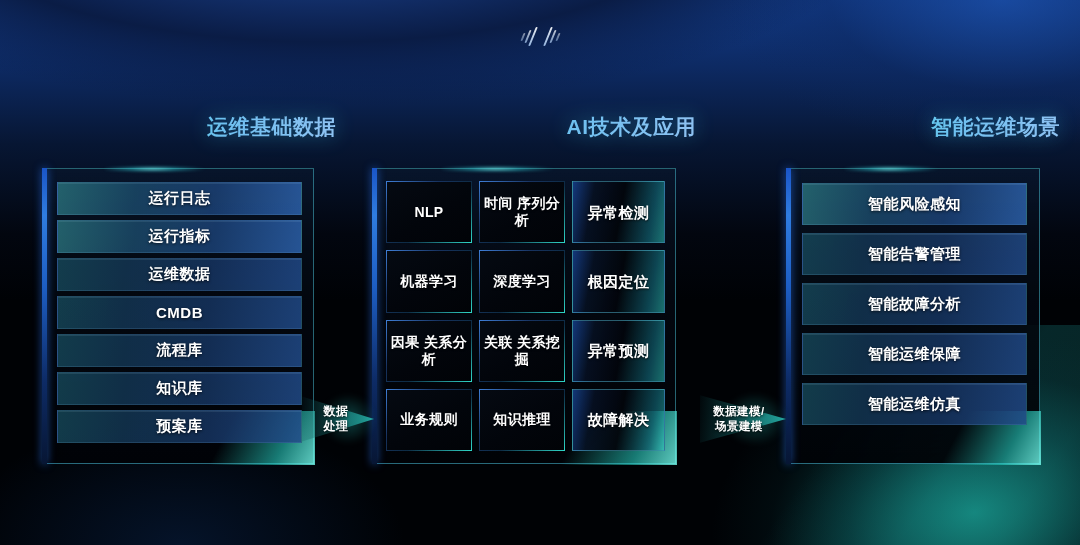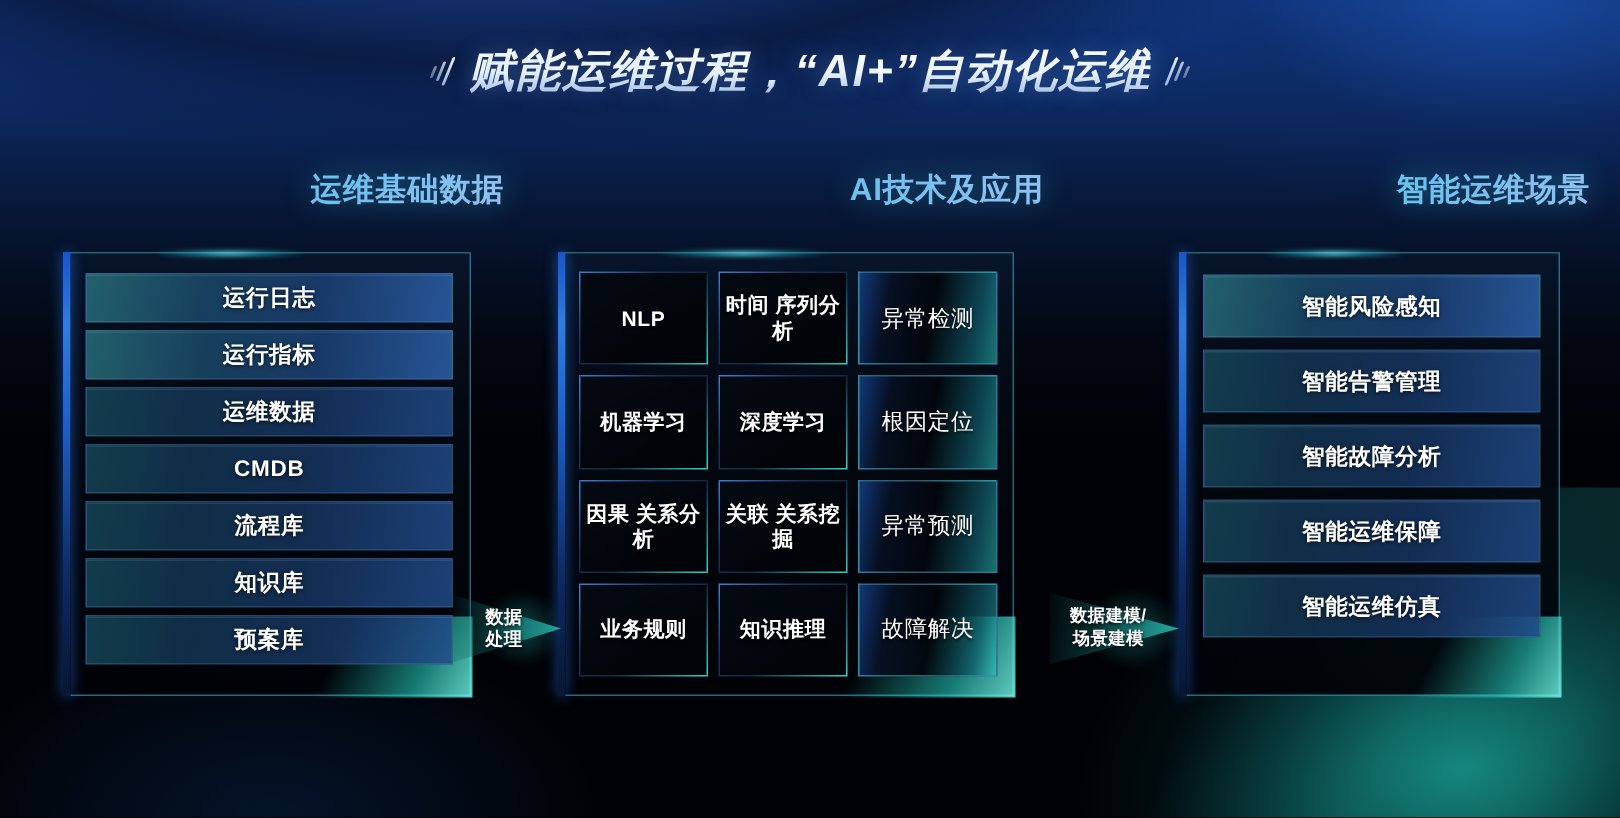--- a/index.html
+++ b/index.html
@@ -230,21 +230,21 @@
     border: 1px solid;
     border-image: linear-gradient(138deg, #3f7fd8 0%, #17325f 34%, #0d2b44 58%, #2fd8c8 100%) 1;
     text-shadow: 0 1px 2px rgba(0,0,0,.8);
   }
   .mid-box.glowbox {
     background:
       linear-gradient(100deg, rgba(22,64,140,.85) 0%, rgba(6,16,34,.9) 22%, rgba(2,5,11,.95) 52%, rgba(16,90,104,.75) 84%, rgba(46,200,190,.55) 100%);
     border: 1px solid rgba(80,180,205,.5);
     border-image: none;
     font-size: 15px;
-    font-weight: 400;
+    font-weight: 700;
   }
 
   
   .arrow {
     position: absolute;
     display: flex;
     align-items: center;
     justify-content: center;
   }
   .arrow .tri {
@@ -288,21 +288,20 @@
   <div class="bg-bottom-left"></div>
   <div class="bg-diag"></div>
   <div class="bg-bottom-right"></div>
 
   <div id="title-bar">
     <span class="title-deco left">
       <i></i>
         <i></i>
         <i></i>
     </span>
-    <span class="title-text">赋能运维过程，“AI+”自动化运维</span>
     <span class="title-deco right">
       <i></i>
         <i></i>
         <i></i>
     </span>
   </div>
 
   <div id="columns">
 
     <div class="col" id="col-left">

